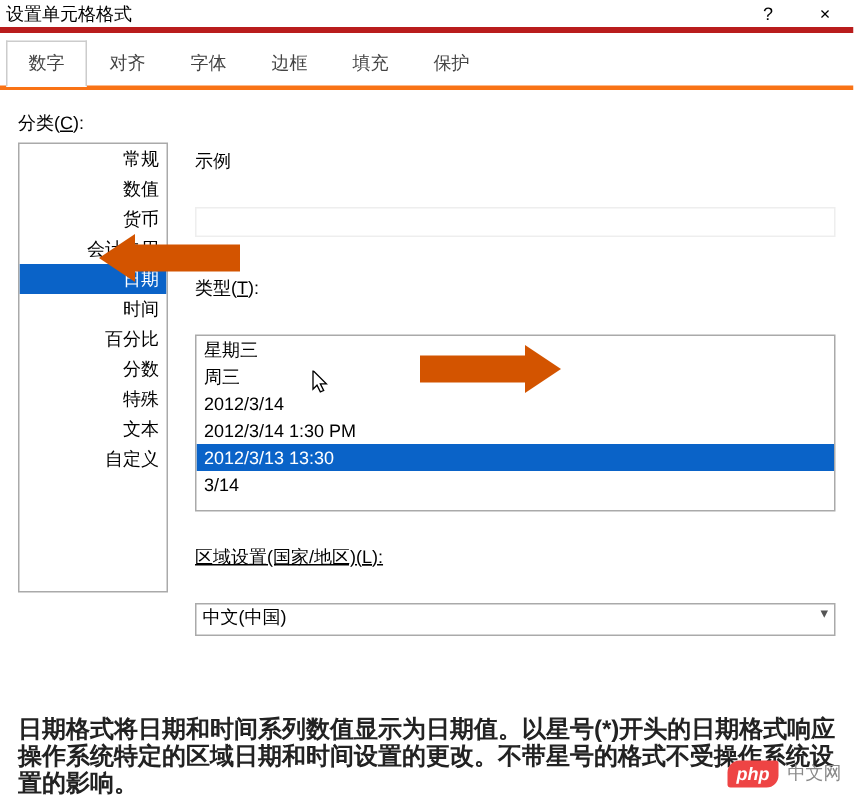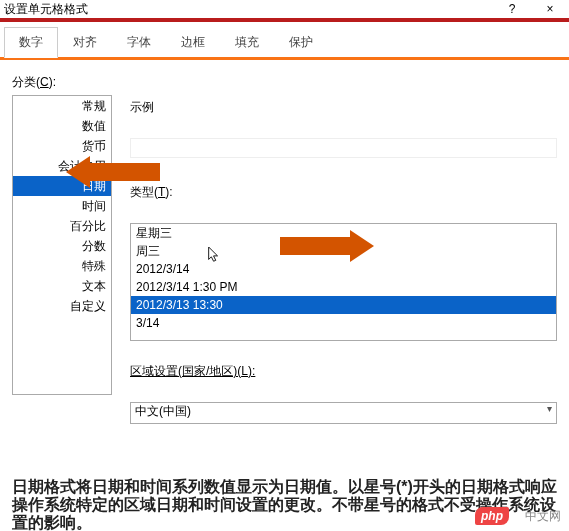--- a/index.html
+++ b/index.html
@@ -18,21 +18,21 @@
   .category-list .item.selected { background: #0a63c8; color: #fff; }
   .right-col { flex: 1; display: flex; flex-direction: column; gap: 18px; }
   .example-box { border: 1px solid #eee; min-height: 20px; padding: 2px 4px; width: 100%; }
   .type-list-wrap { position: relative; width: 100%; }
   .type-list { border: 1px solid #aaa; background: #fff; height: 118px; overflow-y: scroll; width: 100%; }
   .type-list .item { padding: 1px 5px; line-height: 16px; }
   .type-list .item.selected { background: #0a63c8; color: #fff; }
   .locale-select { display: flex; align-items: flex-start; border: 1px solid #aaa; height: 22px; padding: 0 4px; justify-content: space-between; cursor: pointer; }
   .locale-select .chev { font-size: 10px; color: #555; }
   .hint { font-size: 16px; color: #222; line-height: 18px; margin-top: auto; padding-top: 8px; font-weight: bold; }
-  .watermark { position: absolute; right: 8px; bottom: 6px; display: flex; align-items: flex-end; gap: 16px; font-size: 12px; color: #888; }
+  .watermark { position: absolute; right: 8px; bottom: 6px; display: flex; align-items: flex-start; gap: 6px; font-size: 12px; color: #888; }
   .php-badge { background: #e44; color: #fff; padding: 2px 6px; border-radius: 8px 2px 8px 2px; font-style: italic; font-weight: bold; font-size: 12px; }
   .cursor { position: absolute; width: 12px; height: 16px; pointer-events: none; }
   .arrow { position: absolute; pointer-events: none; }
   .arrow .shaft { position: absolute; background: #d35400; height: 18px; }
   .arrow .head { position: absolute; width: 0; height: 0; border-top: 16px solid transparent; border-bottom: 16px solid transparent; }
   .arrow.left .head { border-right: 24px solid #d35400; left: -24px; top: -7px; }
   .arrow.right .head { border-left: 24px solid #d35400; right: -24px; top: -7px; }
   .underline { text-decoration: underline; }
 </style>
 </head>

